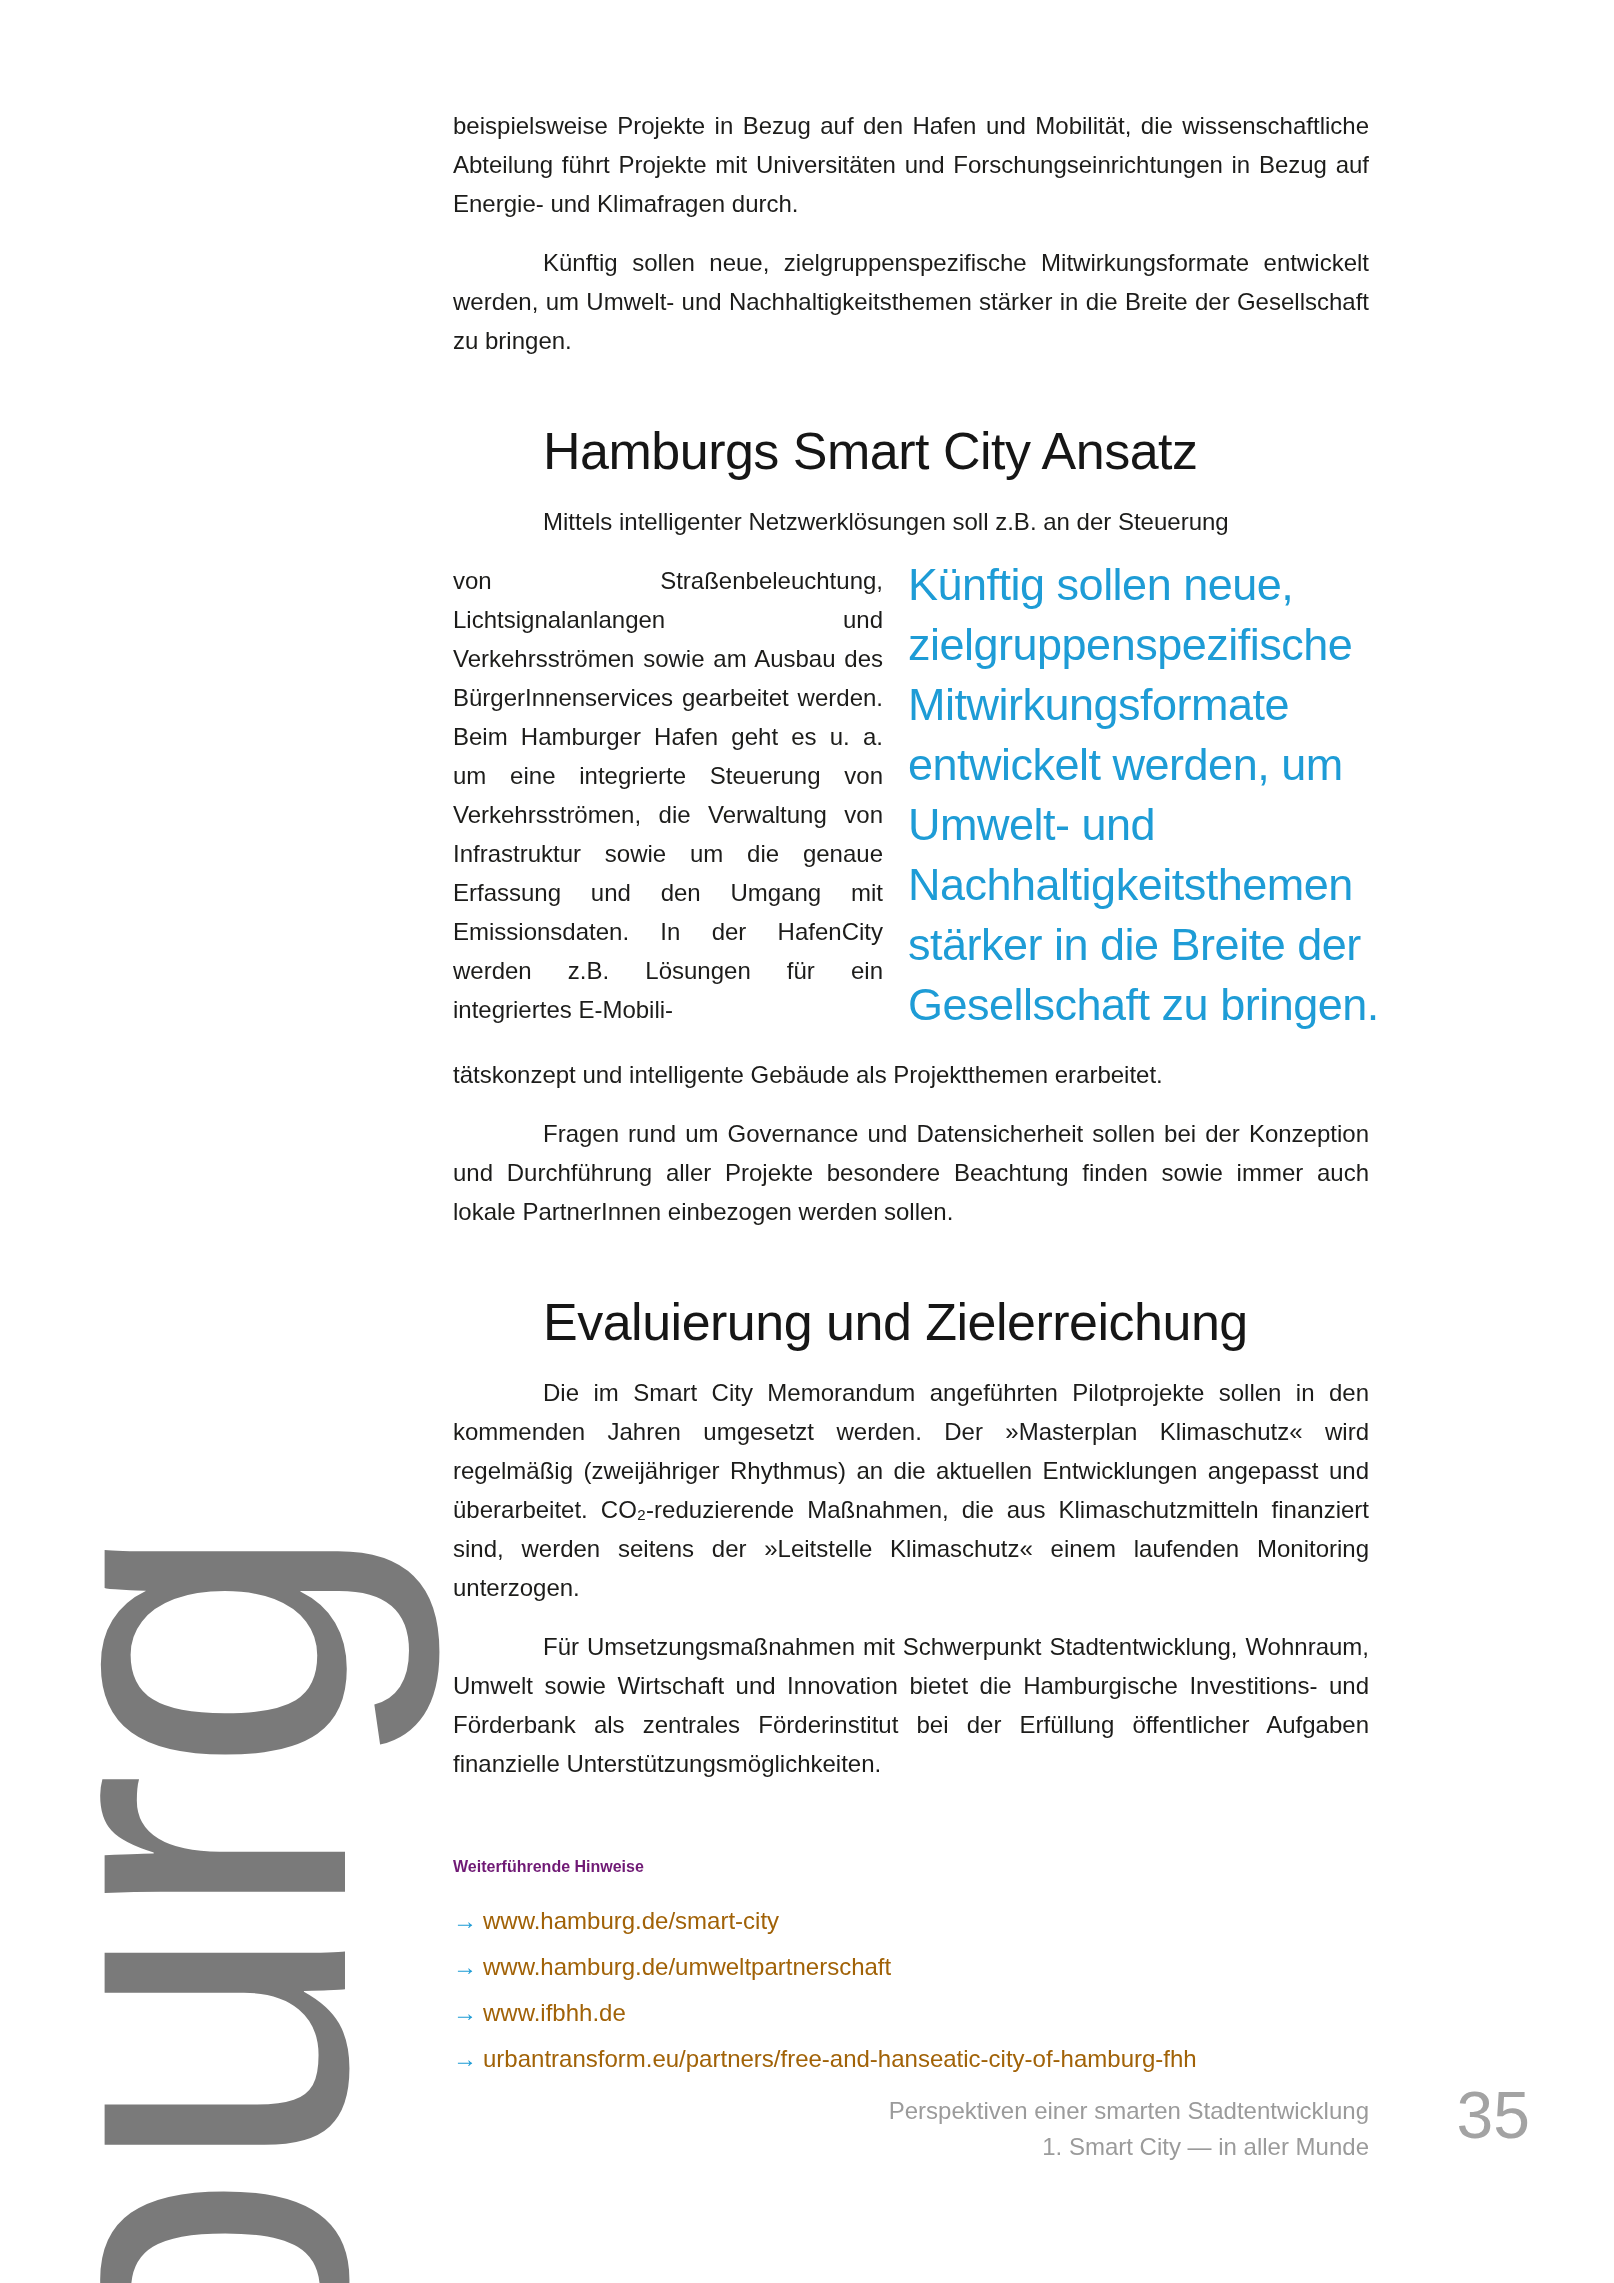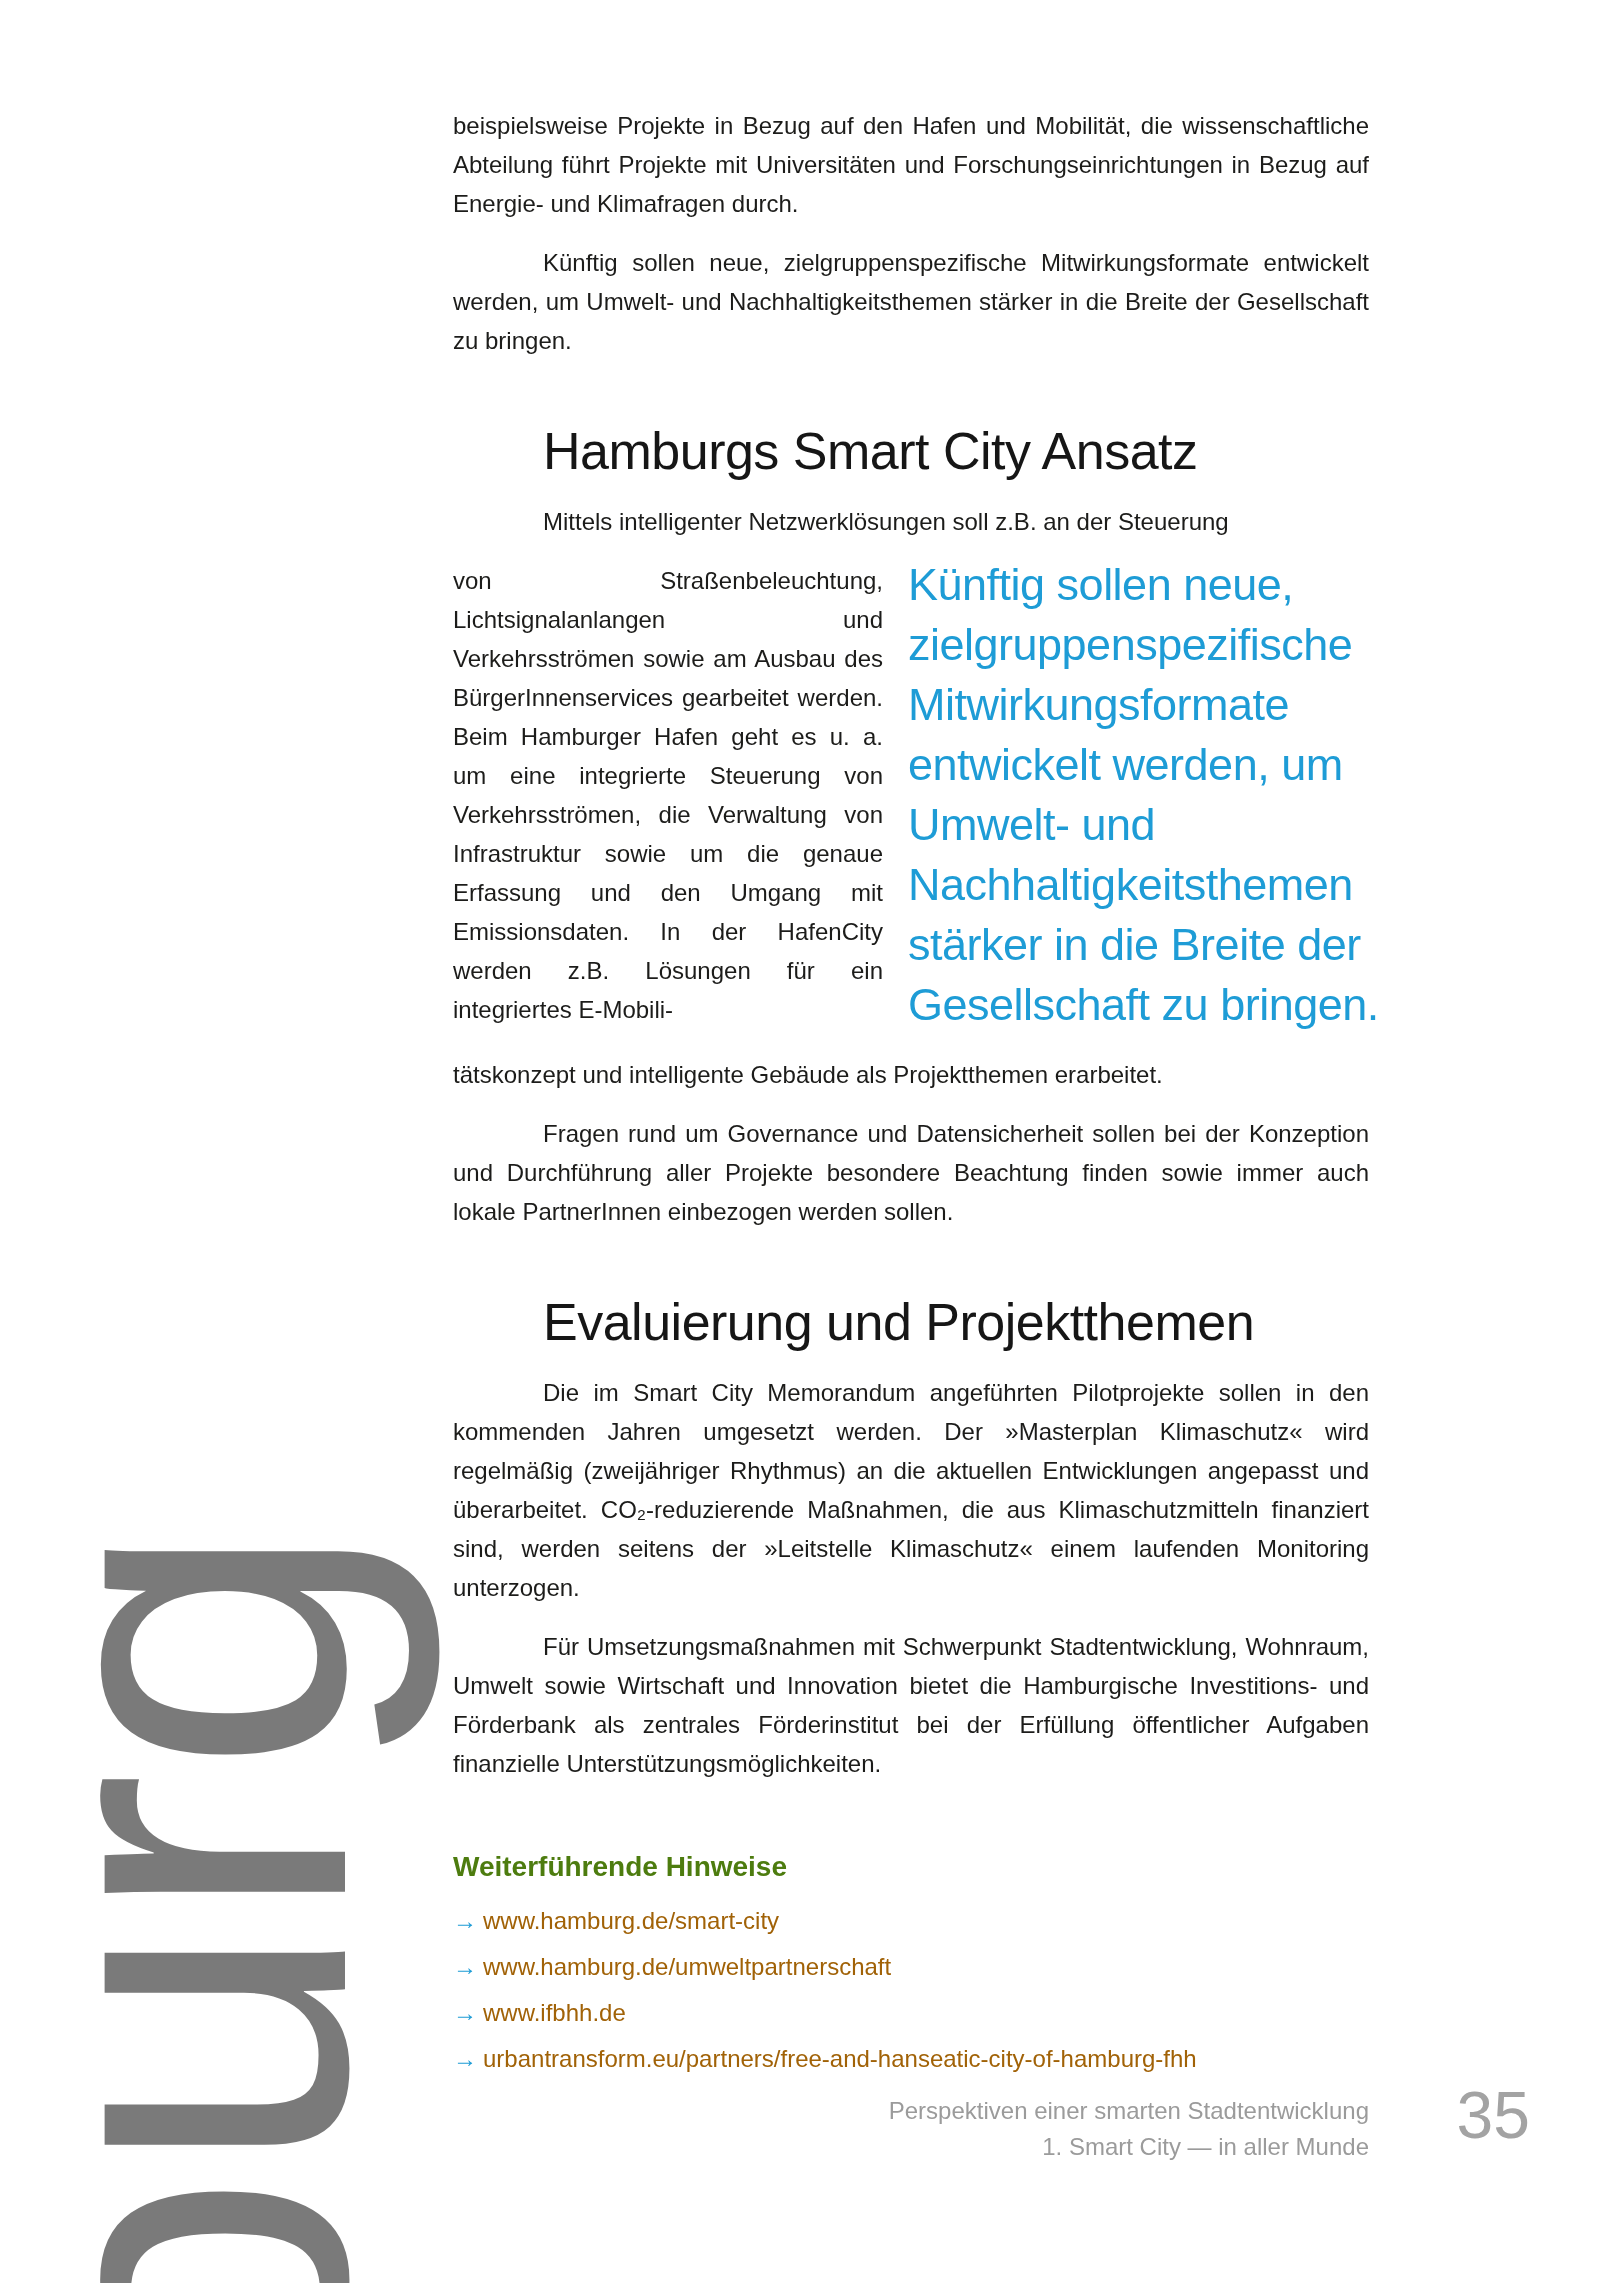--- a/index.html
+++ b/index.html
@@ -65,23 +65,23 @@
     margin-left: 25px;
     padding-top: 14px;
     font-size: 45px;
     line-height: 60px;
     color: #1e9cd6;
     letter-spacing: -0.5px;
   }
 
   .hints { margin-top: 64px; }
   .hints-title {
-    color: #4d7c0f;
+    color: #701a75;
     font-weight: bold;
-    font-size: 28px;
+    font-size: 16px;
     line-height: 39px;
     margin-bottom: 12px;
   }
   .link-row {
     line-height: 46px;
     font-size: 24px;
     color: #1e9cd6;
     white-space: nowrap;
   }
   .link-row .arrow {
@@ -130,21 +130,21 @@
     <p class="body indent">Mittels intelligenter Netzwerklösungen soll z.B. an der Steuerung</p>
 
     <div class="twocol">
       <p class="body narrow">von Straßenbeleuchtung, Lichtsignalanlangen und Verkehrsströmen sowie am Ausbau des BürgerInnenservices gearbeitet werden. Beim Hamburger Hafen geht es u. a. um eine integrierte Steuerung von Verkehrsströmen, die Verwaltung von Infrastruktur sowie um die genaue Erfassung und den Umgang mit Emissionsdaten. In der HafenCity werden z.B. Lösungen für ein integriertes E-Mobili-</p>
       <div class="quote">Künftig sollen neue, zielgruppenspezifische Mitwirkungsformate entwickelt werden, um Umwelt- und Nachhaltigkeitsthemen stärker in die Breite der Gesellschaft zu bringen.</div>
     </div>
 
     <p class="body">tätskonzept und intelligente Gebäude als Projektthemen erarbeitet.</p>
     <p class="body indent">Fragen rund um Governance und Datensicherheit sollen bei der Konzeption und Durchführung aller Projekte besondere Beachtung finden sowie immer auch lokale PartnerInnen einbezogen werden sollen.</p>
 
-    <h2>Evaluierung und Projektthemen</h2>
+    <h2>Evaluierung und Zielerreichung</h2>
 
     <p class="body indent">Die im Smart City Memorandum angeführten Pilotprojekte sollen in den kommenden Jahren umgesetzt werden. Der »Masterplan Klimaschutz« wird regelmäßig (zweijähriger Rhythmus) an die aktuellen Entwicklungen angepasst und überarbeitet. CO₂-reduzierende Maßnahmen, die aus Klimaschutzmitteln finanziert sind, werden seitens der »Leitstelle Klimaschutz« einem laufenden Monitoring unterzogen.</p>
     <p class="body indent">Für Umsetzungsmaßnahmen mit Schwerpunkt Stadtentwicklung, Wohnraum, Umwelt sowie Wirtschaft und Innovation bietet die Hamburgische Investitions- und Förderbank als zentrales Förderinstitut bei der Erfüllung öffentlicher Aufgaben finanzielle Unterstützungsmöglichkeiten.</p>
 
     <div class="hints">
       <div class="hints-title">Weiterführende Hinweise</div>
 
       <div class="link-row">
         <span class="arrow">→</span><a class="link">www.hamburg.de/smart-city</a>
       </div>

